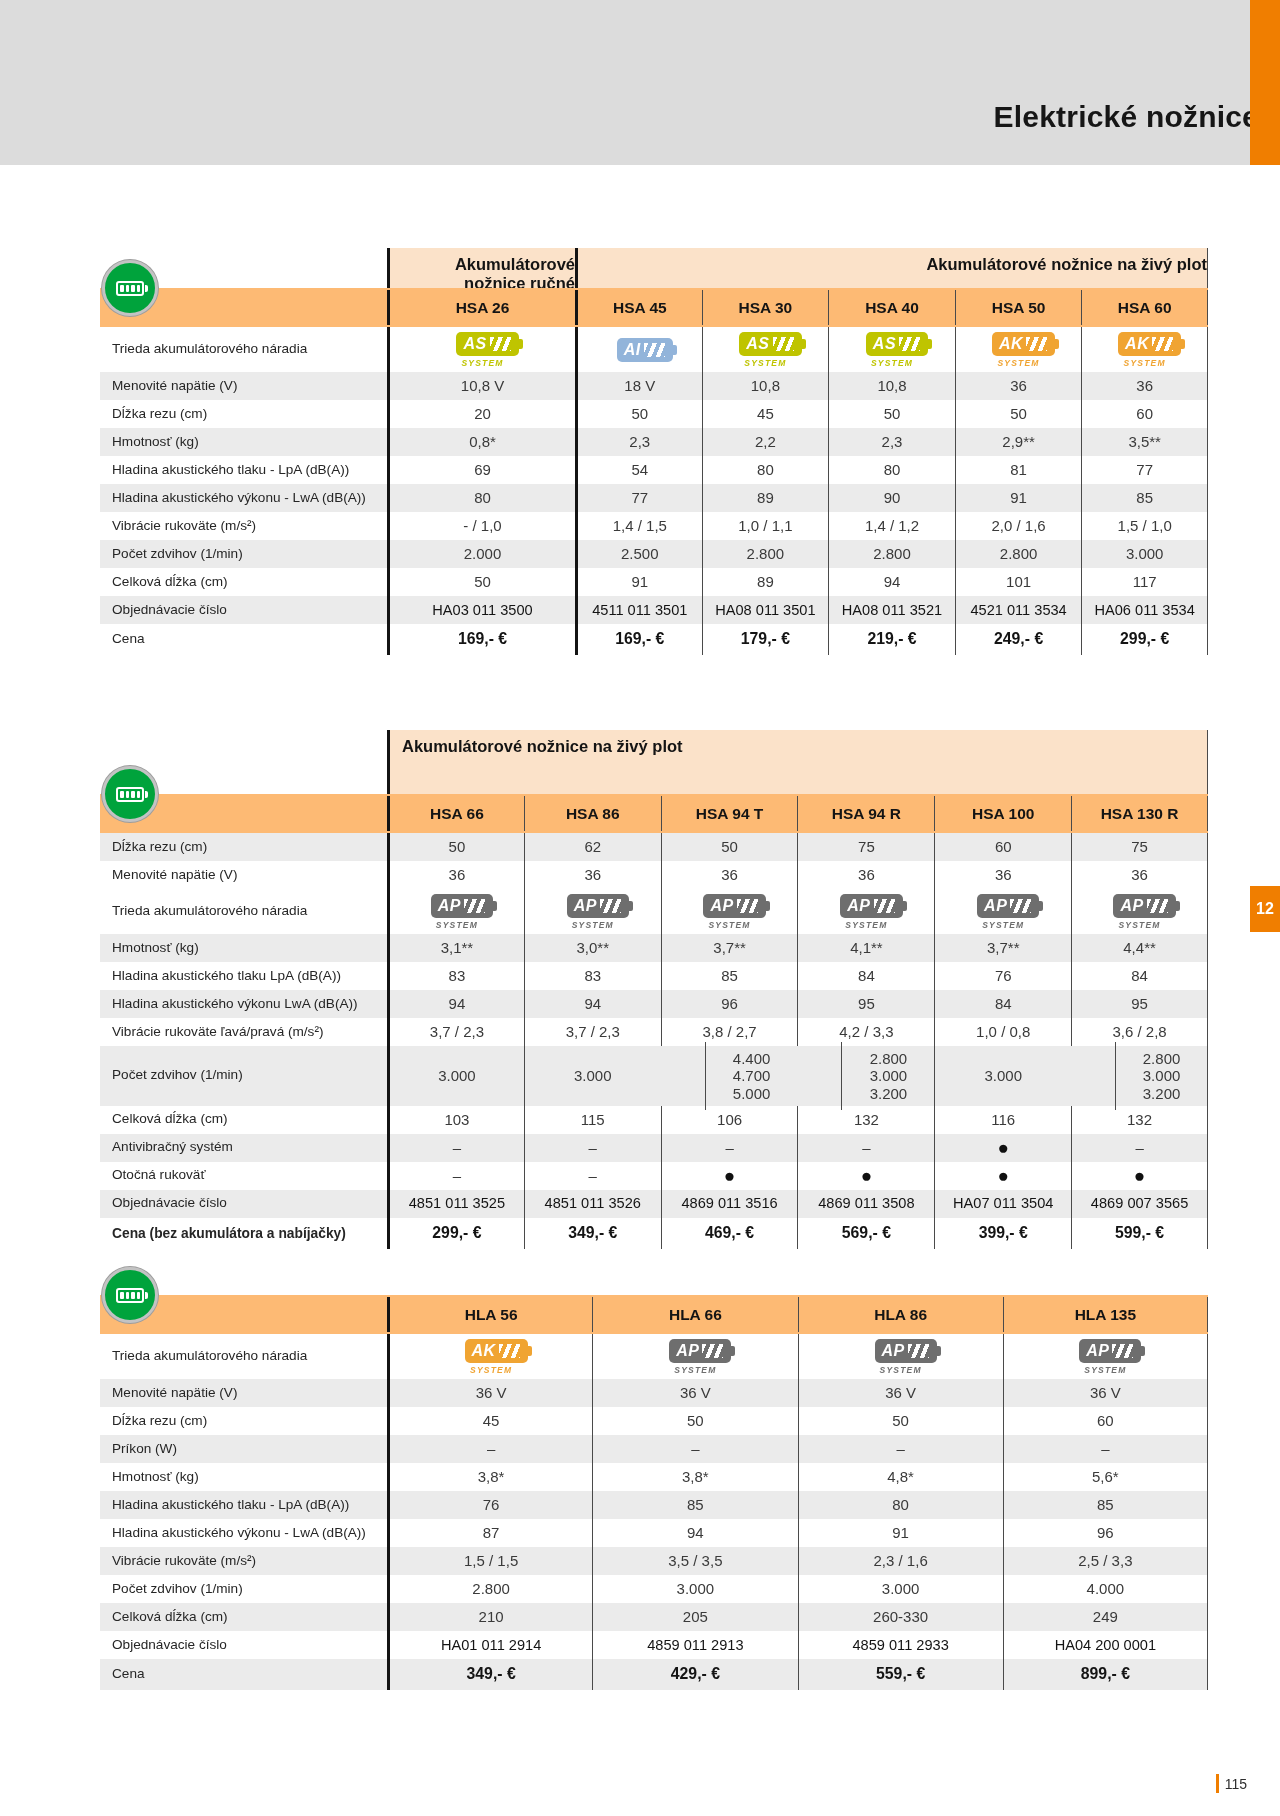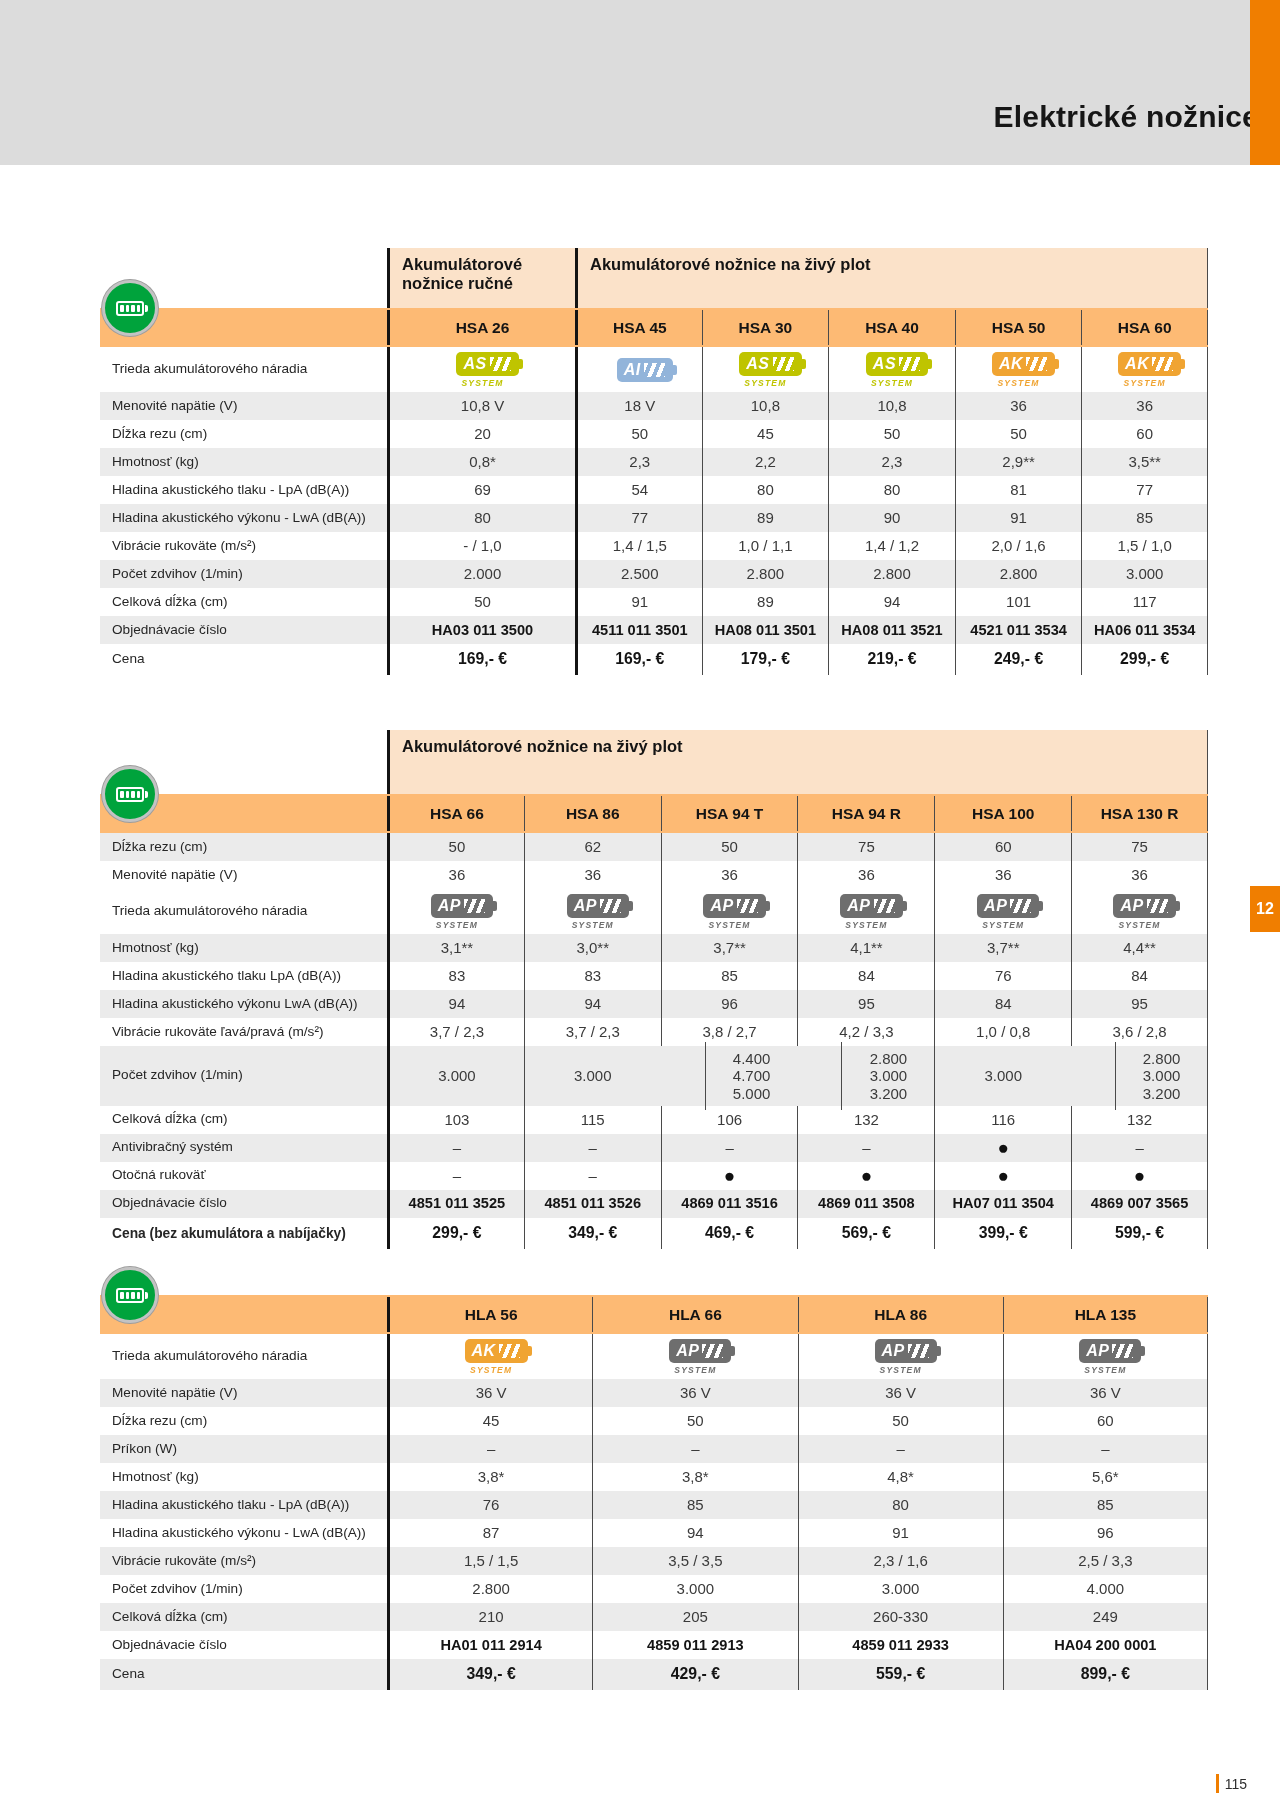--- a/index.html
+++ b/index.html
@@ -28,41 +28,41 @@
   .t1{top:248px;} .t2{top:730px;} .t3{top:1295px;}
 
   .row{display:grid;align-items:center;}
   .t1 .row{grid-template-columns:287px 188px repeat(5,126.6px);}
   .t2 .row{grid-template-columns:287px repeat(6,136.83px);}
   .t3 .row{grid-template-columns:287px repeat(4,205.25px);}
   .t1 .grow{grid-template-columns:287px 188px 633px;}
   .t2 .grow,.t3 .grow{grid-template-columns:287px 821px;}
 
   .grow{align-items:stretch;}
-  .t1 .grow{height:60px;} .t2 .grow{height:64px;} .t3 .grow{height:60px;}
+  .t1 .grow{height:40px;text-align:right;} .t2 .grow{height:64px;} .t3 .grow{height:60px;}
   .gcell{
     background:#fbe2c9;border-left:3px solid #141414;padding:7px 0 0 12px;
     font-weight:bold;font-size:16.5px;color:#141414;line-height:1.15;
   }
   .gcell.last{border-right:1px solid #4a4a4a;}
 
   .mrow{background:#fdba74;height:39px;position:relative;}
   .mrow .val{font-weight:bold;font-size:15.5px;color:#141414;height:35px;line-height:35px;}
 
   .lbl{font-size:13.6px;color:#262626;padding-left:12px;text-align:left;line-height:1.1;}
   .lbl.blbl{font-weight:bold;font-size:13.8px;}
   .val{text-align:center;font-size:15px;color:#3a3a3a;height:100%;
        display:flex;align-items:center;justify-content:center;line-height:1.15;}
   .val.thick{border-left:3px solid #141414;}
   .val.thin{border-left:1px solid #4a4a4a;}
   .val.redge{border-right:1px solid #4a4a4a;}
   .row.shade{background:#ebebeb;}
   .srow{min-height:28px;}
   .badgerow{min-height:45px;}
-  .orow .val{font-weight:bold;color:#141414;font-size:14.6px;}
+  .orow .val{font-weight:normal;color:#141414;font-size:14.6px;}
   .prow{min-height:31px;}
   .prow .val{font-weight:bold;color:#141414;font-size:15.8px;}
   .dotv{font-size:19px;color:#101010;}
   .multi{padding:4px 0;margin-left:44px;}
 
   
   .sysbadge{display:inline-flex;flex-direction:column;align-items:center;line-height:1;}
   .bat{
     position:relative;display:inline-flex;align-items:center;gap:3px;height:24px;
     border-radius:5px;padding:0 8px 0 7px;color:#fff;font-weight:bold;font-style:italic;

